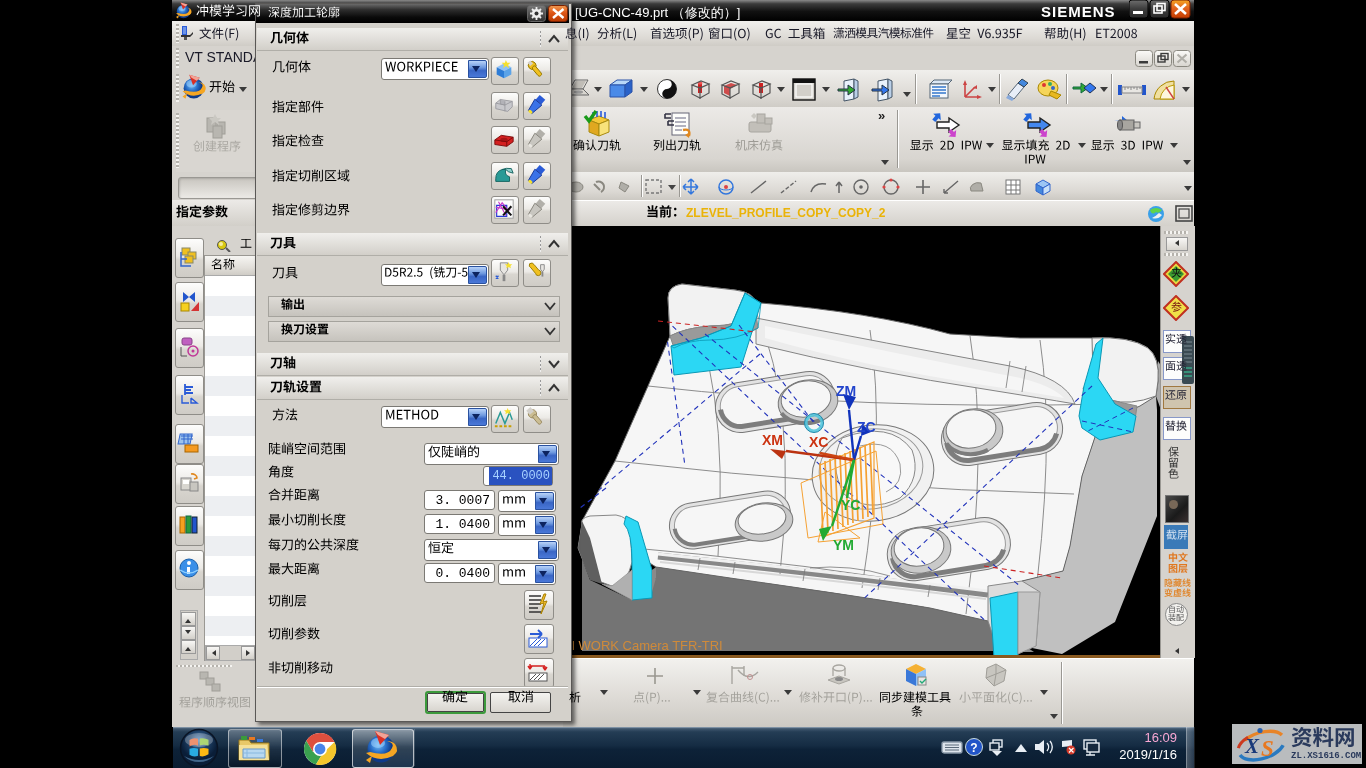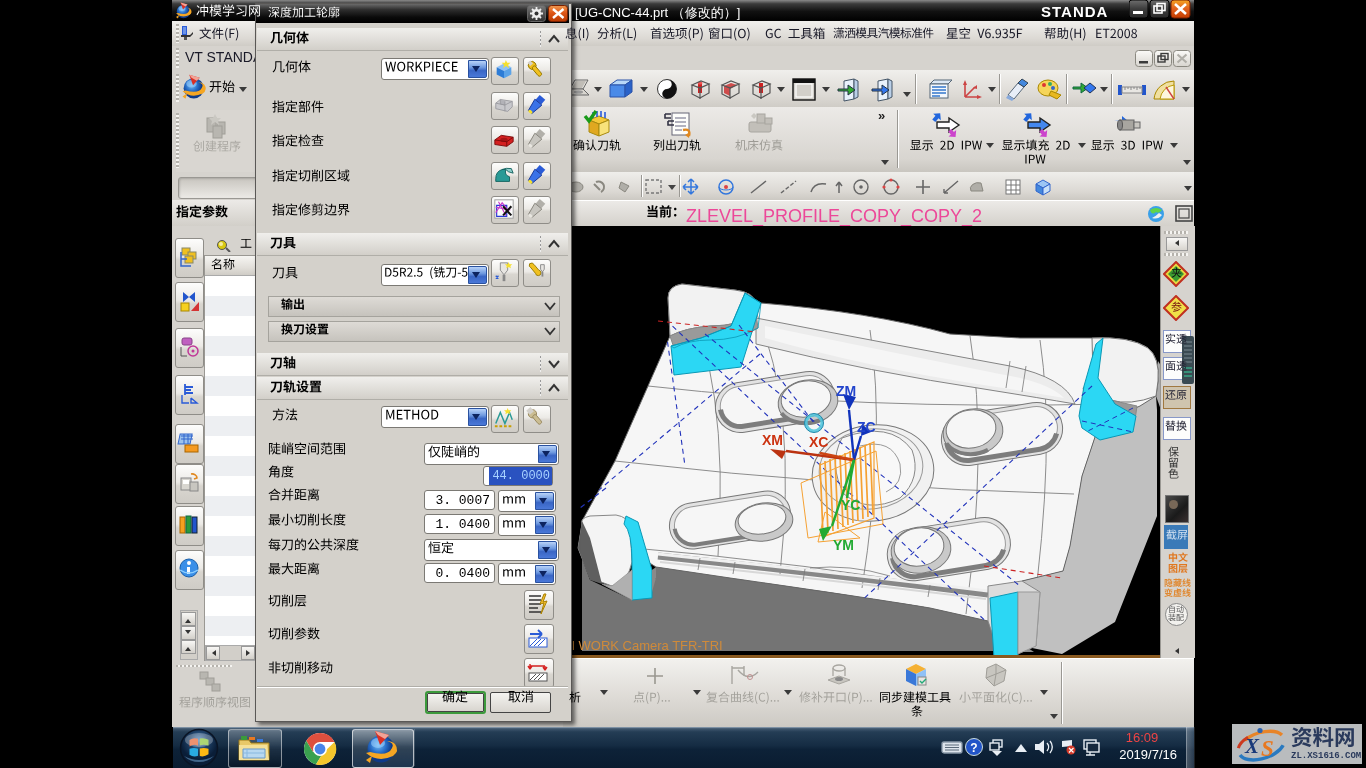--- a/index.html
+++ b/index.html
@@ -28,22 +28,22 @@
         <stop offset="1" stop-color="#0d3a8a"></stop>
       </radialGradient>
     </defs>
 <circle cx="17" cy="19" r="13.5" fill="url(#nxg)"></circle>
 <ellipse cx="14" cy="13" rx="7" ry="5" fill="#9fd4ff" opacity=".55"></ellipse>
 <path d="M2 23 Q14 33 29 26 Q36 21 31 14 Q28 11 23 11 Q31 13 28 18 Q24 27 6 22Z" fill="#f5a623"></path>
 <path d="M2 30 L8 26 L6 33Z" fill="#f5a623"></path>
 <path d="M11 1 L25 5 L16 15Z" fill="#d93025"></path>
     <path d="M11 1 L25 5 L21 9 L14 5Z" fill="#f2a396"></path>
   </svg>
-<div class="a" style="left:575px;top:4px;color:#fff;font-size:13px">[UG-CNC-44.prt （修改的）]</div>
-<div class="a" style="left:1041px;top:3px;color:#fff;font-size:15px;font-weight:bold;letter-spacing:1px">STANDA</div>
+<div class="a" style="left:575px;top:4px;color:#fff;font-size:13px">[UG-CNC-49.prt （修改的）]</div>
+<div class="a" style="left:1041px;top:3px;color:#fff;font-size:15px;font-weight:bold;letter-spacing:1px">SIEMENS</div>
 <svg class="ico" style="left:1129px;top:0px" width="64" height="20" viewBox="0 0 64 20">
 <rect x="0" y="0" width="19" height="18" rx="3" fill="url(#wb)" stroke="#000"></rect>
 <rect x="21" y="0" width="19" height="18" rx="3" fill="url(#wb)" stroke="#000"></rect>
 <rect x="42" y="0" width="19" height="18" rx="3" fill="url(#wbc)" stroke="#7a2000"></rect>
 <defs>
       <linearGradient id="wb" x1="0" y1="0" x2="0" y2="1">
         <stop offset="0" stop-color="#6e6e6e"></stop>
         <stop offset=".5" stop-color="#3c3c3c"></stop>
         <stop offset="1" stop-color="#2a2a2a"></stop>
       </linearGradient>
@@ -307,21 +307,21 @@
 <g transform="translate(468,0)">
       <path d="M2 7 L9 3 L16 7 L9 11Z" fill="#9cc6f5" stroke="#36c"></path>
       <path d="M2 7 L9 11 L9 18 L2 14Z" fill="#4488dd" stroke="#36c"></path>
       <path d="M16 7 L9 11 L9 18 L16 14Z" fill="#c8e0fa" stroke="#36c"></path>
     </g>
 </svg>
 <div class="sep" style="left:641px;top:175px;height:22px"></div>
 <div class="sep" style="left:679px;top:175px;height:22px"></div>
 <div class="dd" style="left:1184px;top:186px"></div>
 <div class="a" style="left:563px;top:200px;width:631px;height:27px;background:linear-gradient(180deg,#eceae7,#d2cfc9);border-top:1px solid #fff"></div>
-<div class="a" style="left:686px;top:206px;font-size:18px;font-weight:normal;color:#ec4899">ZLEVEL_PROFILE_COPY_COPY_2</div>
+<div class="a" style="left:686px;top:206px;font-size:12px;font-weight:bold;color:#eab308">ZLEVEL_PROFILE_COPY_COPY_2</div>
 <svg class="ico" style="left:1146px;top:204px" width="20" height="19" viewBox="0 0 20 19">
 <circle cx="10" cy="10" r="8" fill="#3aa0e8"></circle>
     <path d="M4 6 Q10 2 16 6 Q13 10 10 8 Q6 12 4 6Z" fill="#5fd44a"></path>
     <path d="M6 14 Q12 16 16 11 L13 9 Q9 13 6 14Z" fill="#f0f0f0"></path>
   </svg>
 <svg class="ico" style="left:1174px;top:204px" width="20" height="19" viewBox="0 0 20 19">
 <rect x="2" y="2" width="16" height="15" fill="none" stroke="#444" stroke-width="1.6"></rect>
     <rect x="5" y="5" width="10" height="9" fill="none" stroke="#444" stroke-width="1.2"></rect>
   </svg>
 <div class="a" style="left:172px;top:226px;width:83px;height:501px;background:#d6d3ce"></div>
@@ -890,22 +890,22 @@
 <path d="M75 16 l6 -8 6 8z" fill="#e8eef4"></path>
 <path d="M95 8 h4 l5 -4 v14 l-5 -4 h-4z" fill="#e8eef4"></path>
     <path d="M107 7 a6 6 0 0 1 0 8 M110 5 a9 9 0 0 1 0 12" stroke="#e8eef4" stroke-width="1.4" fill="none"></path>
 <path d="M122 18 V5 l10 -1 v6 l-10 1" fill="#e8eef4"></path>
     <circle cx="131" cy="14" r="4.5" fill="#d43a2a"></circle>
     <path d="M129 12 l4.5 4.5 M133.5 12 l-4.5 4.5" stroke="#fff" stroke-width="1.2"></path>
 <rect x="144" y="4" width="12" height="9" fill="none" stroke="#e8eef4" stroke-width="1.4"></rect>
     <rect x="147" y="7" width="12" height="9" fill="#16293e" stroke="#e8eef4" stroke-width="1.4"></rect>
     <path d="M150 16 v3 M146 19 h9" stroke="#e8eef4" stroke-width="1.3"></path>
 </svg>
-<div class="a" style="left:1107px;top:730px;width:70px;height:16px;color:#ef4444;font-size:13px;text-align:center">16:09</div>
-<div class="a" style="left:1100px;top:747px;width:77px;height:16px;color:#fff;font-size:13px;text-align:right">2019/7/16</div>
+<div class="a" style="left:1107px;top:730px;width:70px;height:16px;color:#f9a8d4;font-size:13px;text-align:right">16:09</div>
+<div class="a" style="left:1100px;top:747px;width:77px;height:16px;color:#fff;font-size:13px;text-align:right">2019/1/16</div>
 <div class="a" style="left:1186px;top:727px;width:8px;height:41px;background:linear-gradient(90deg,rgba(255,255,255,.25),rgba(140,160,180,.18));border-left:1px solid rgba(255,255,255,.4)"></div>
 <div class="a" style="left:1232px;top:724px;width:130px;height:40px;background:#b9bcbe"></div>
 <svg class="ico" style="left:1234px;top:725px" width="56" height="38" viewBox="0 0 56 38">
 <g transform="translate(27,20) rotate(-18)" fill="none">
 <path d="M-23 3 A 23.5 12.5 0 0 0 21 7" stroke="#2a7ac0" stroke-width="3.4"></path>
 <path d="M23 -3 A 23.5 12.5 0 0 0 -14 -9.5" stroke="#e88428" stroke-width="3.4"></path>
 <path d="M-22.5 -4 A 23.5 12.5 0 0 1 -10 -11.5" stroke="#cc3a20" stroke-width="3"></path>
 </g>
 <circle cx="26" cy="5.5" r="2.6" fill="#2a62b0"></circle>
 <text x="11" y="28" font-size="21" font-style="italic" font-weight="bold" font-family="Liberation Serif,serif" fill="#1a3a7a">X</text>

